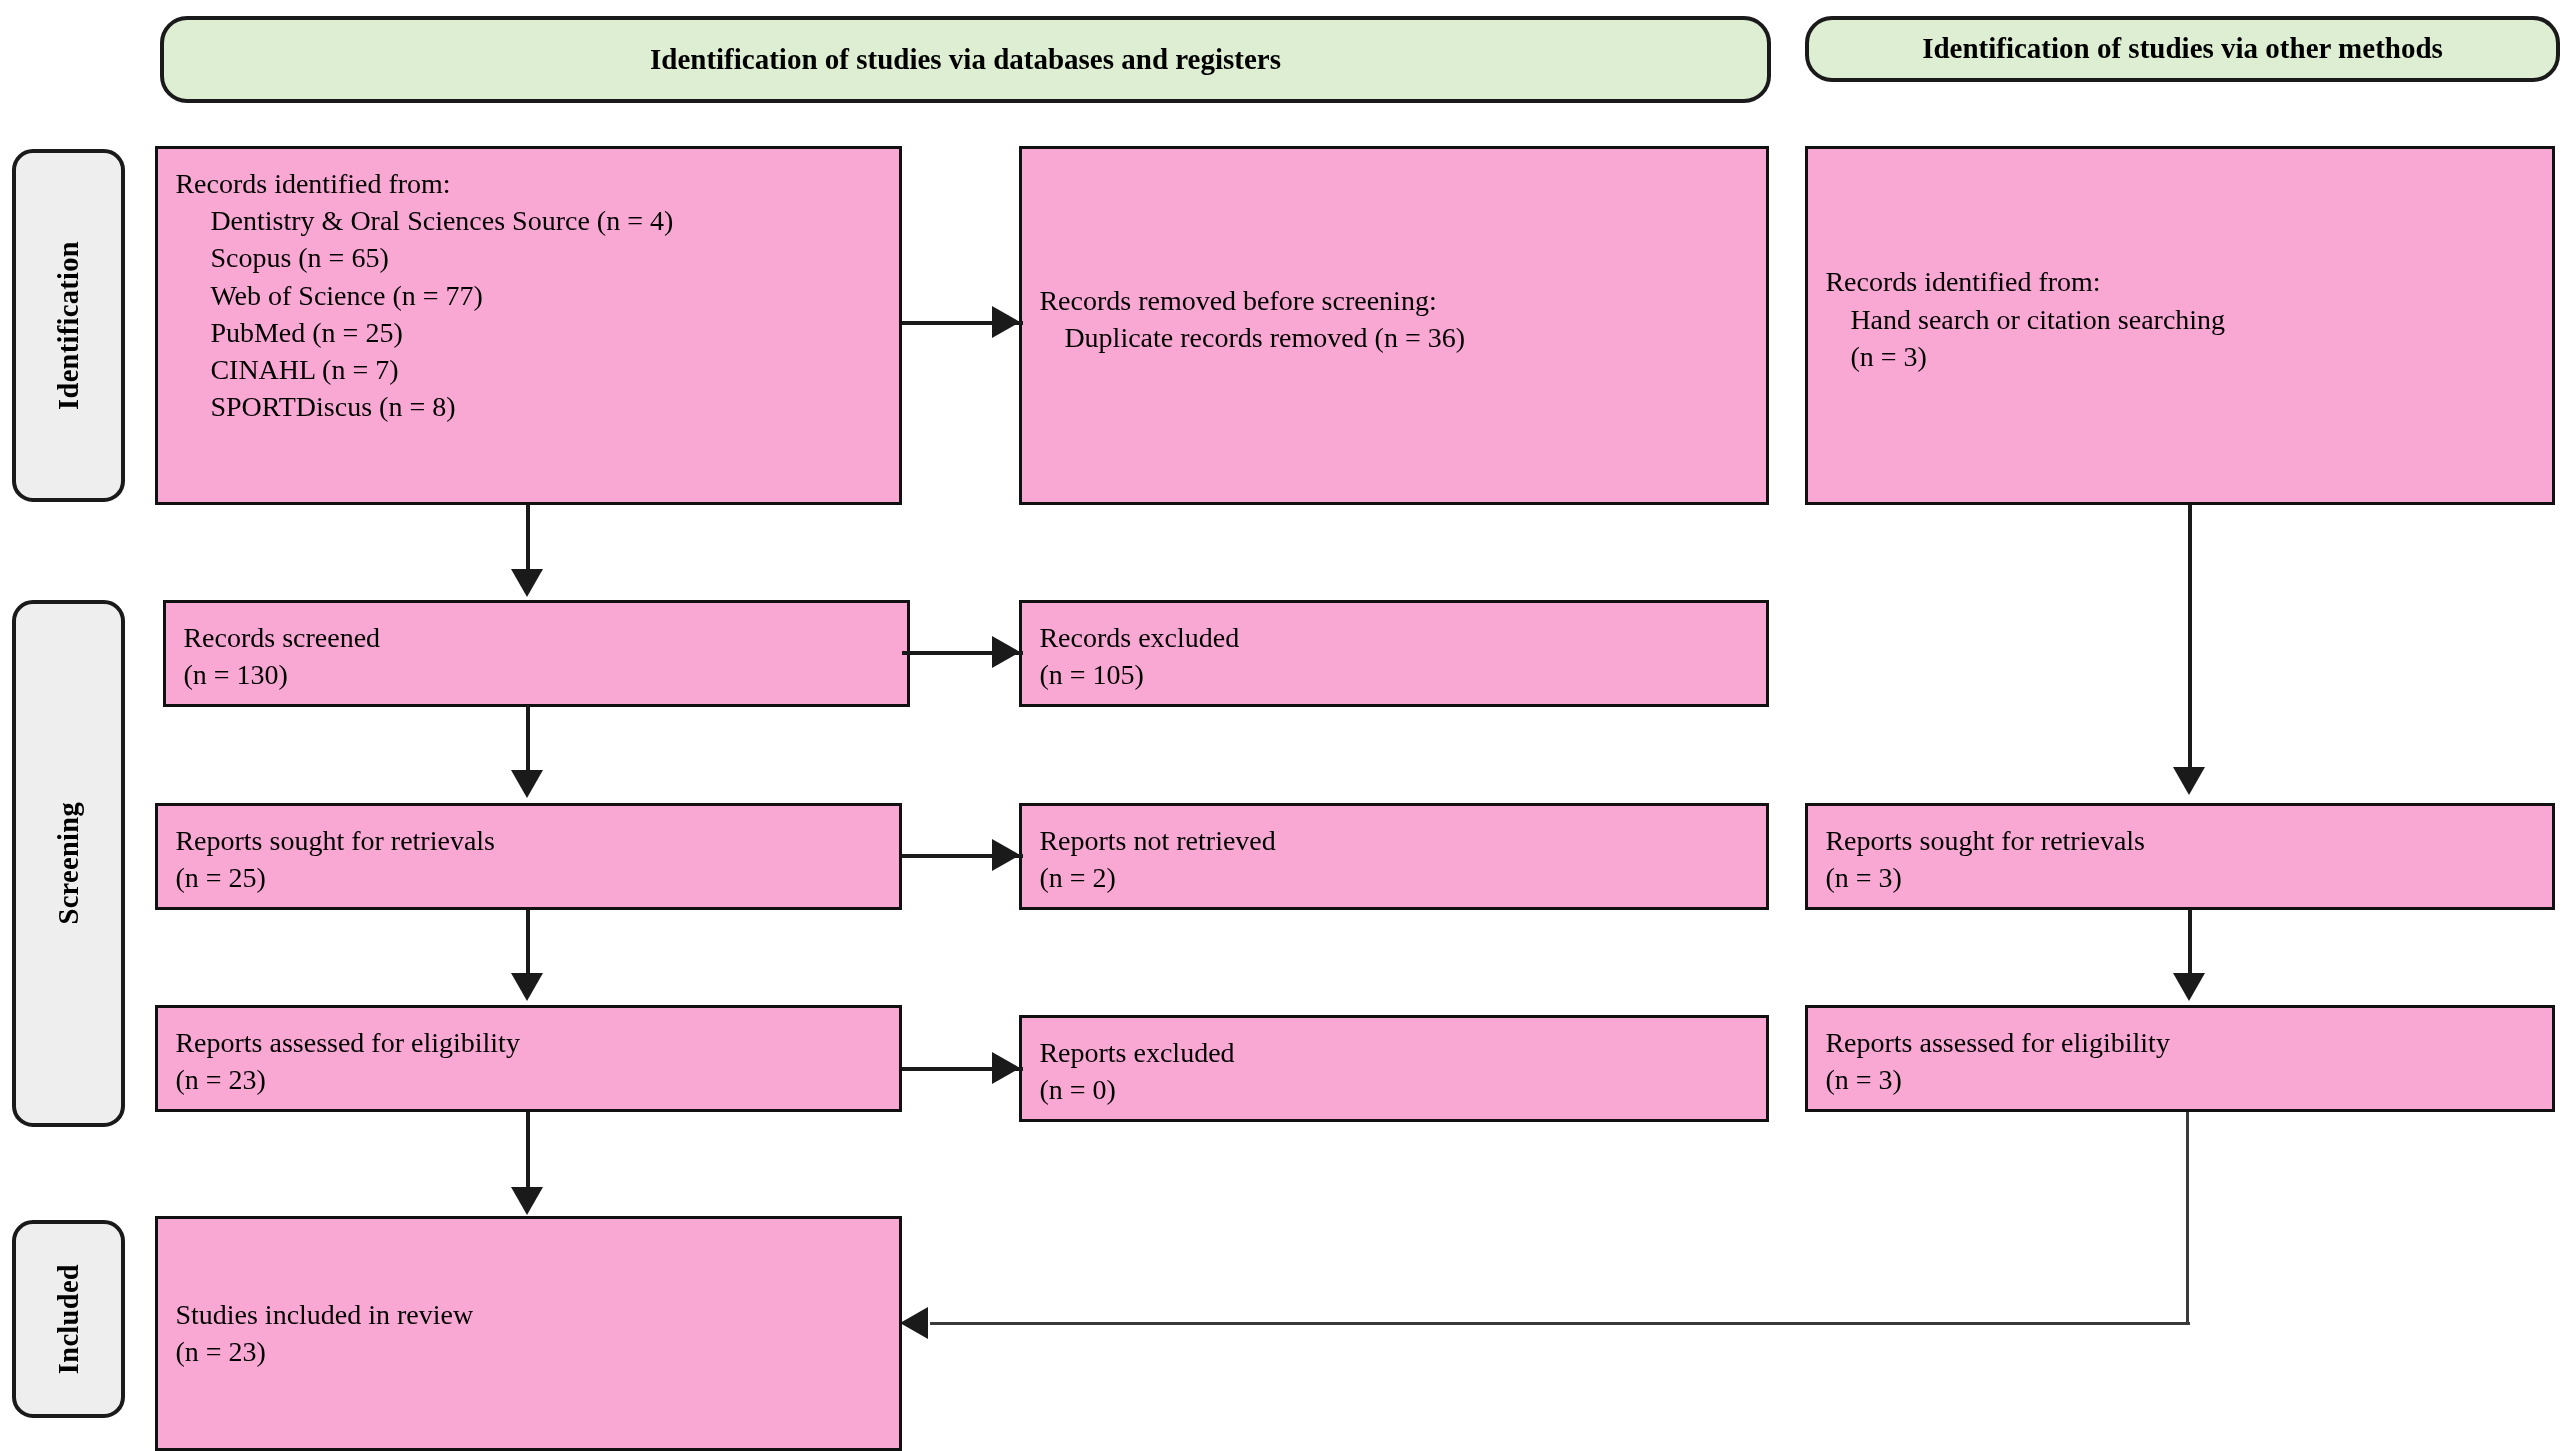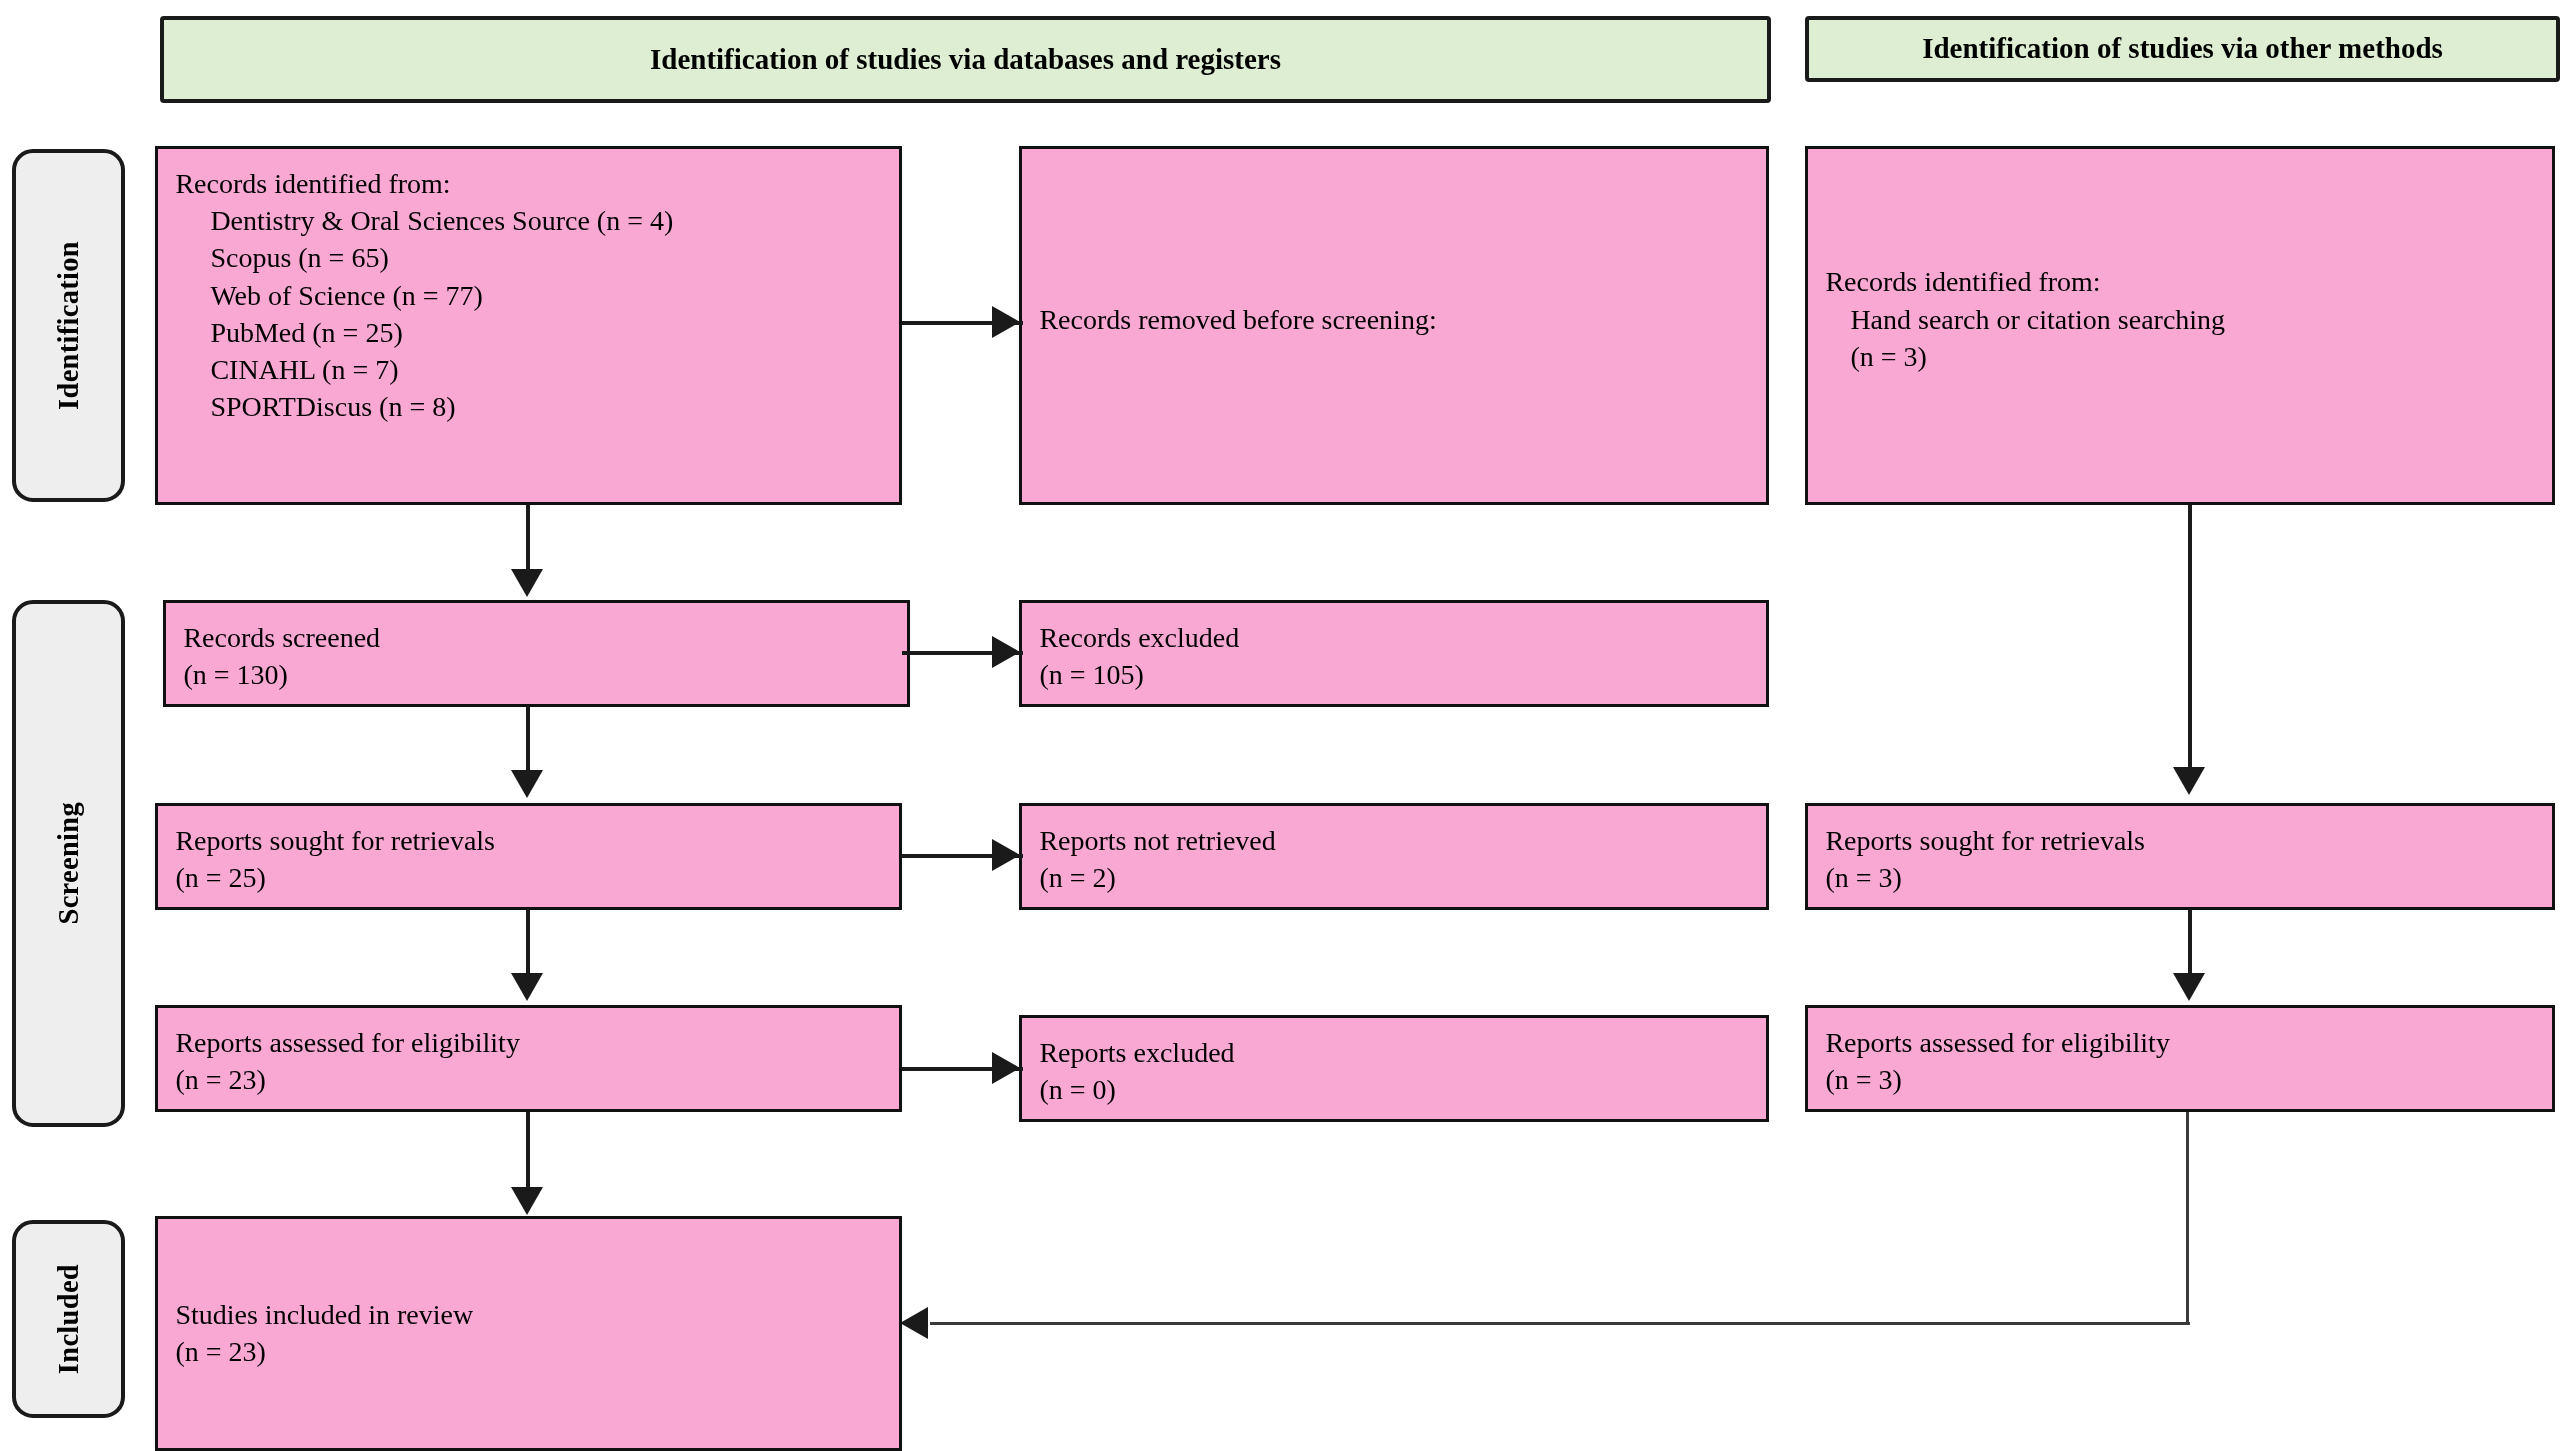--- a/index.html
+++ b/index.html
@@ -38,21 +38,21 @@
     letter-spacing: 0.3px;
     white-space: nowrap;
     line-height: 1;
   }
 
   
   .header-box {
     position: absolute;
     background: #ddeed2;
     border: 4.3px solid #1a1a1a;
-    border-radius: 4px;
+    border-radius: 27px;
     box-sizing: border-box;
     display: flex;
     align-items: center;
     justify-content: center;
   }
   .header-label {
     font-weight: bold;
     font-size: 29px;
     white-space: nowrap;
     line-height: 1;
@@ -154,20 +154,21 @@
     <div class="node-line indent">Dentistry &amp; Oral Sciences Source (n = 4)</div>
     <div class="node-line indent">Scopus (n = 65)</div>
     <div class="node-line indent">Web of Science (n = 77)</div>
     <div class="node-line indent">PubMed (n = 25)</div>
     <div class="node-line indent">CINAHL (n = 7)</div>
     <div class="node-line indent">SPORTDiscus (n = 8)</div>
   </div>
 
   <div class="node-box" style="left:1019px; top:146px; width:750px; height:359px; padding-top:0; display:flex; flex-direction:column; justify-content:center;">
     <div class="node-line">Records removed before screening:</div>
+    <div class="node-line indent2">Duplicate records removed (n = 36)</div>
   </div>
 
   <div class="node-box" style="left:1805px; top:146px; width:750px; height:359px; padding-top:0; display:flex; flex-direction:column; justify-content:center;">
     <div class="node-line">Records identified from:</div>
     <div class="node-line indent2">Hand search or citation searching</div>
     <div class="node-line indent2">(n = 3)</div>
   </div>
 
   <div class="conn-h" style="left:902px; top:321px; width:121px;"></div>
   <div class="arrow-right" style="left:992px; top:306px;"></div>

